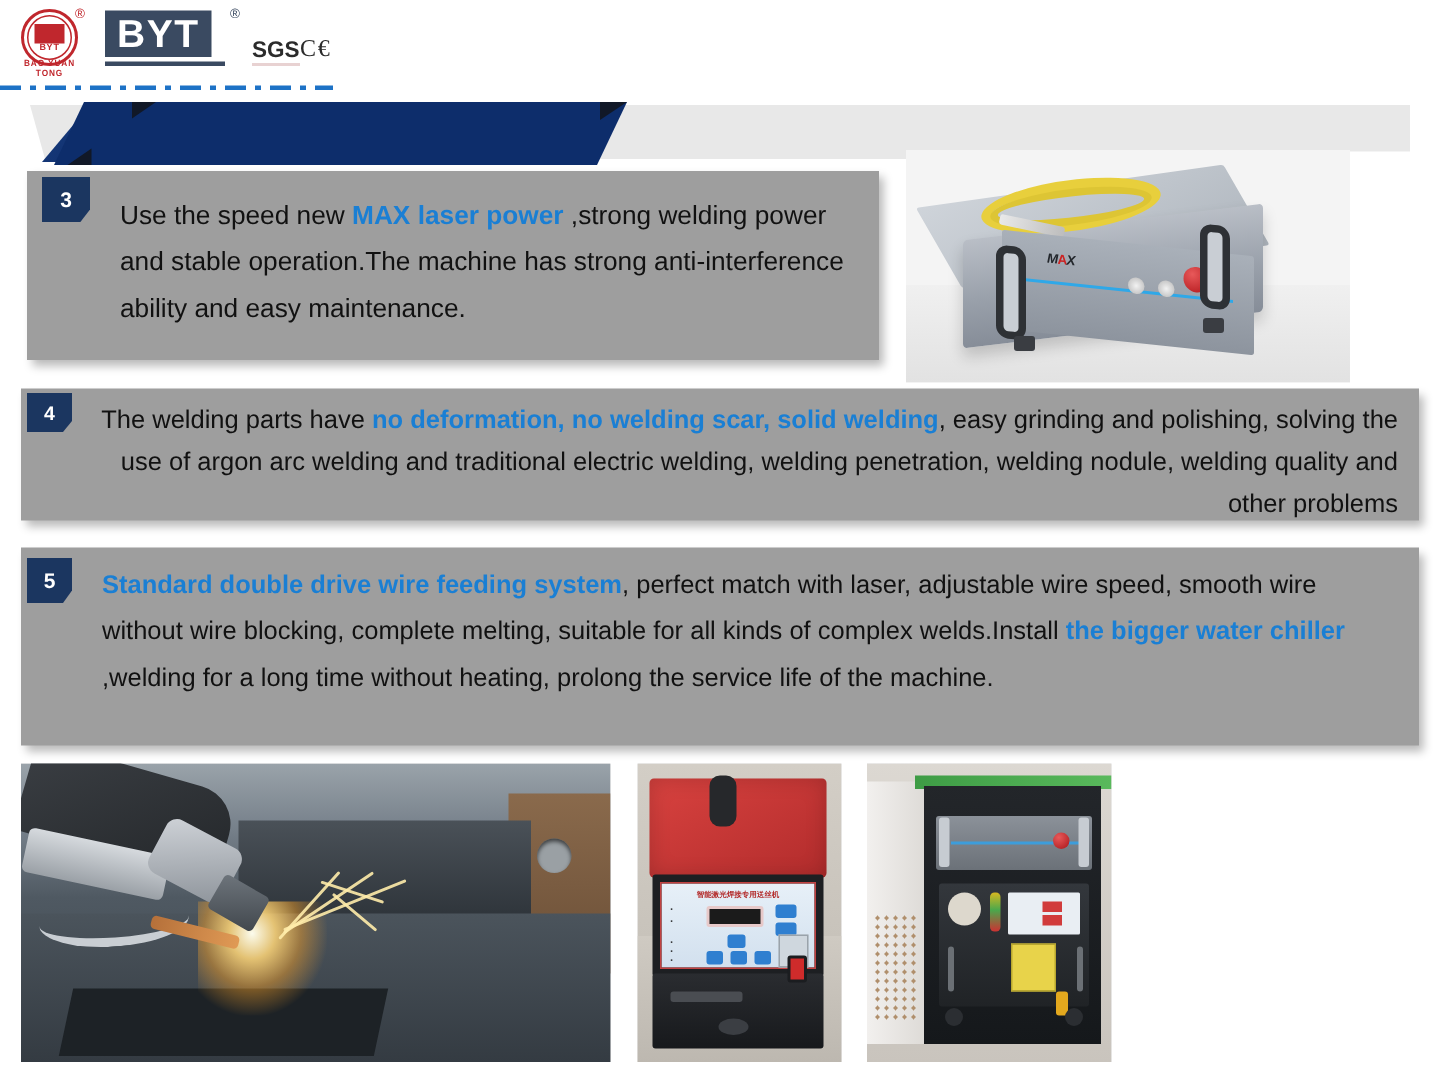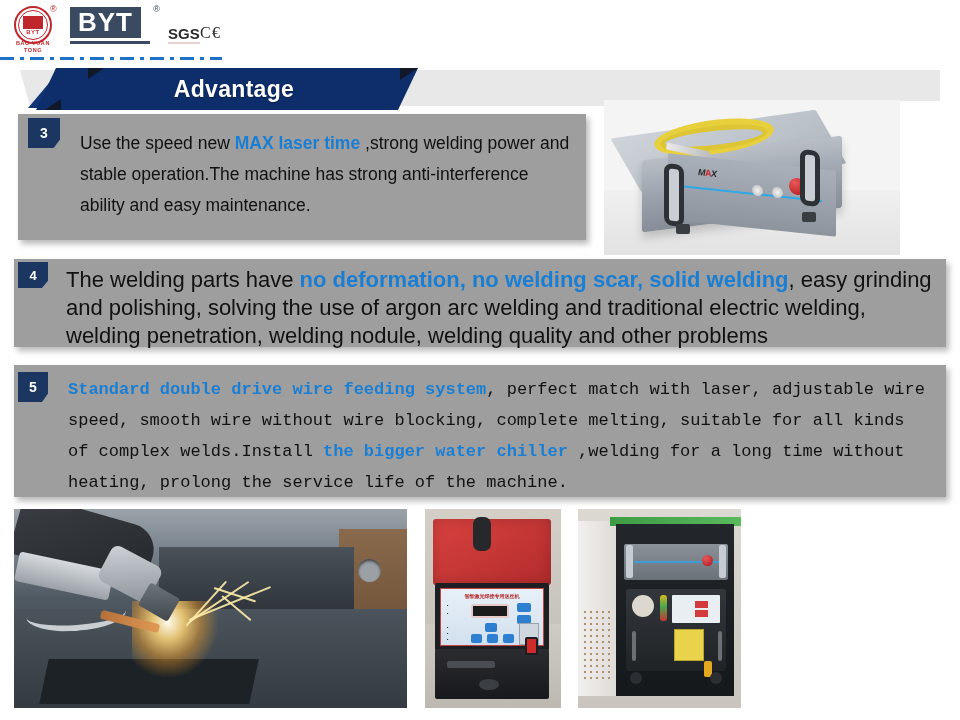--- a/index.html
+++ b/index.html
@@ -142,28 +142,28 @@
     clip-path: polygon(0 0, 100% 0, 100% 72%, 80% 100%, 0 100%);
     z-index: 3;
   }
 
   #box3 { left: 18px; top: 114px; width: 568px; height: 126px; padding: 14px 16px 10px 16px; }
   #box3 .txt { padding-left: 0; }
   #badge3 { left: 28px; top: 118px; }
   #box3 .firstline { padding-left: 46px; }
 
   #box4 { left: 14px; top: 259px; width: 932px; height: 88px; padding: 7px 14px 6px 14px; }
-  #box4 .txt { font-size: 22px; line-height: 28px; }
+  #box4 .txt { font-size: 17px; line-height: 28px; text-align: right; }
   #badge4 { left: 18px; top: 262px; width: 30px; height: 26px; font-size: 13px; }
   #box4 .firstline { padding-left: 38px; }
 
   #box5 { left: 14px; top: 365px; width: 932px; height: 132px; padding: 9px 14px 6px 14px; }
   #box5 .txt { font-size: 17px; line-height: 31px; }
   #badge5 { left: 18px; top: 372px; width: 30px; height: 30px; font-size: 14px; }
-  #box5 .firstline { padding-left: 40px; font-family: Liberation Mono, monospace; }
+  #box5 .firstline { padding-left: 40px; }
 
   
   .photo { position: absolute; overflow: hidden; background: #ddd; }
 
   
   #photo-laser { left: 604px; top: 100px; width: 296px; height: 155px; background: #f4f4f4; }
   #photo-laser .floor {
     position: absolute; left: 0; bottom: 0; width: 100%; height: 42%;
     background: linear-gradient(#f0f0f0, #e2e2e2);
   }
@@ -475,25 +475,24 @@
   <div class="dashline"></div>
 
   <div class="banner-wrap">
     <div class="banner-graystrip"></div>
     <div class="banner-graystrip2"></div>
     <div class="banner-chev"></div>
     <div class="banner-navy"></div>
     <div class="banner-tri-l"></div>
     <div class="banner-tri-l2"></div>
     <div class="banner-tri-r"></div>
-    <div class="banner-title">Advantage</div>
   </div>
 
   <div class="callout" id="box3">
-    <div class="txt firstline"><span>Use the speed new </span><span class="hl">MAX laser time</span><span> ,strong welding power and stable operation.The machine has strong anti-interference ability and easy maintenance.</span></div>
+    <div class="txt firstline"><span>Use the speed new </span><span class="hl">MAX laser power</span><span> ,strong welding power and stable operation.The machine has strong anti-interference ability and easy maintenance.</span></div>
   </div>
   <div class="badge" id="badge3">3</div>
 
   <div class="callout" id="box4">
     <div class="txt firstline"><span>The welding parts have </span><span class="hl">no deformation, no welding scar, solid welding</span><span>, easy grinding and polishing, solving the use of argon arc welding and traditional electric welding, welding penetration, welding nodule, welding quality and other problems</span></div>
   </div>
   <div class="badge" id="badge4">4</div>
 
   <div class="callout" id="box5">
     <div class="txt firstline"><span class="hl">Standard double drive wire feeding system</span><span>, perfect match with laser, adjustable wire speed, smooth wire without wire blocking, complete melting, suitable for all kinds of complex welds.Install </span><span class="hl">the bigger water chiller</span><span> ,welding for a long time without heating, prolong the service life of the machine.</span></div>

